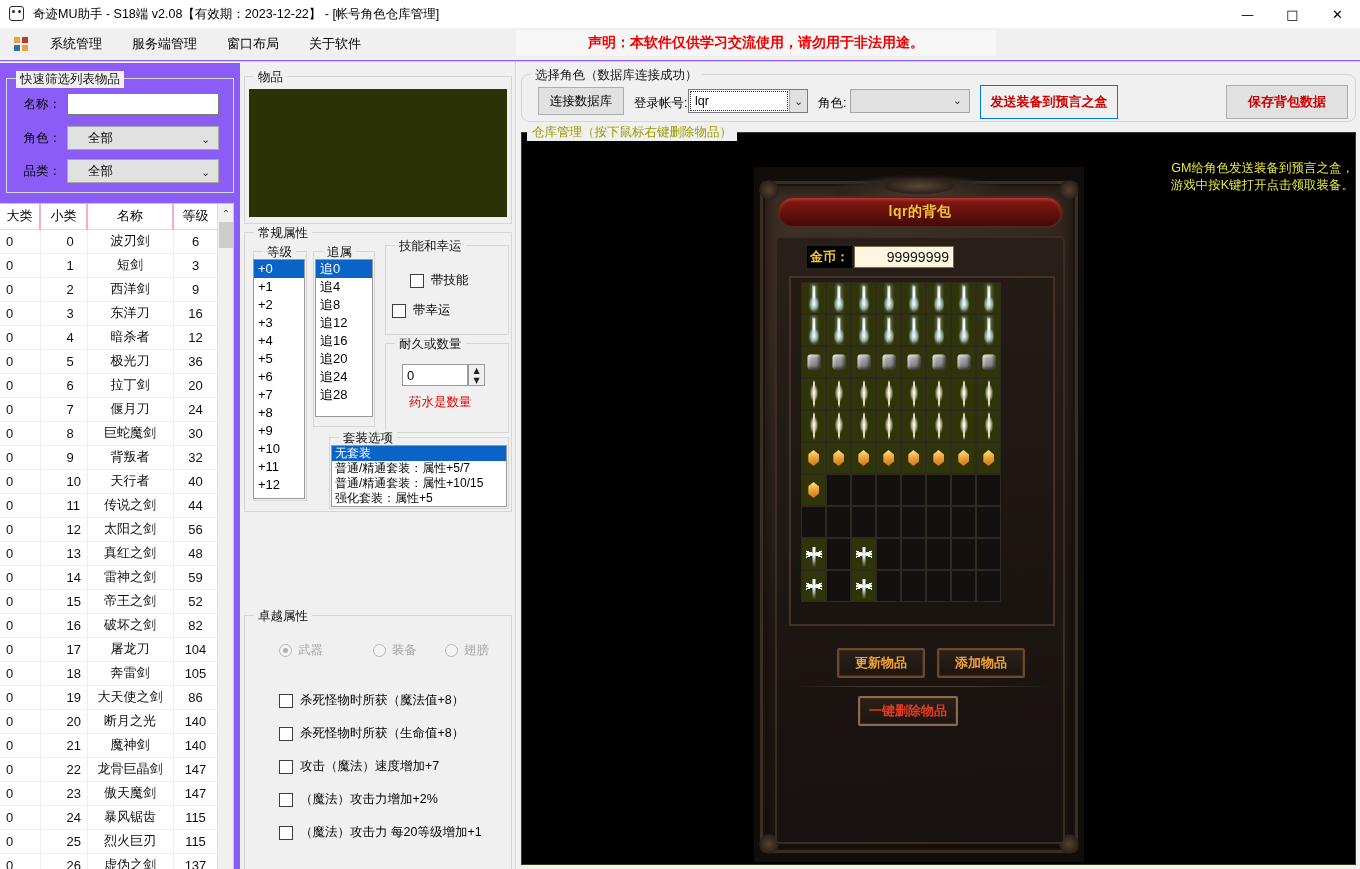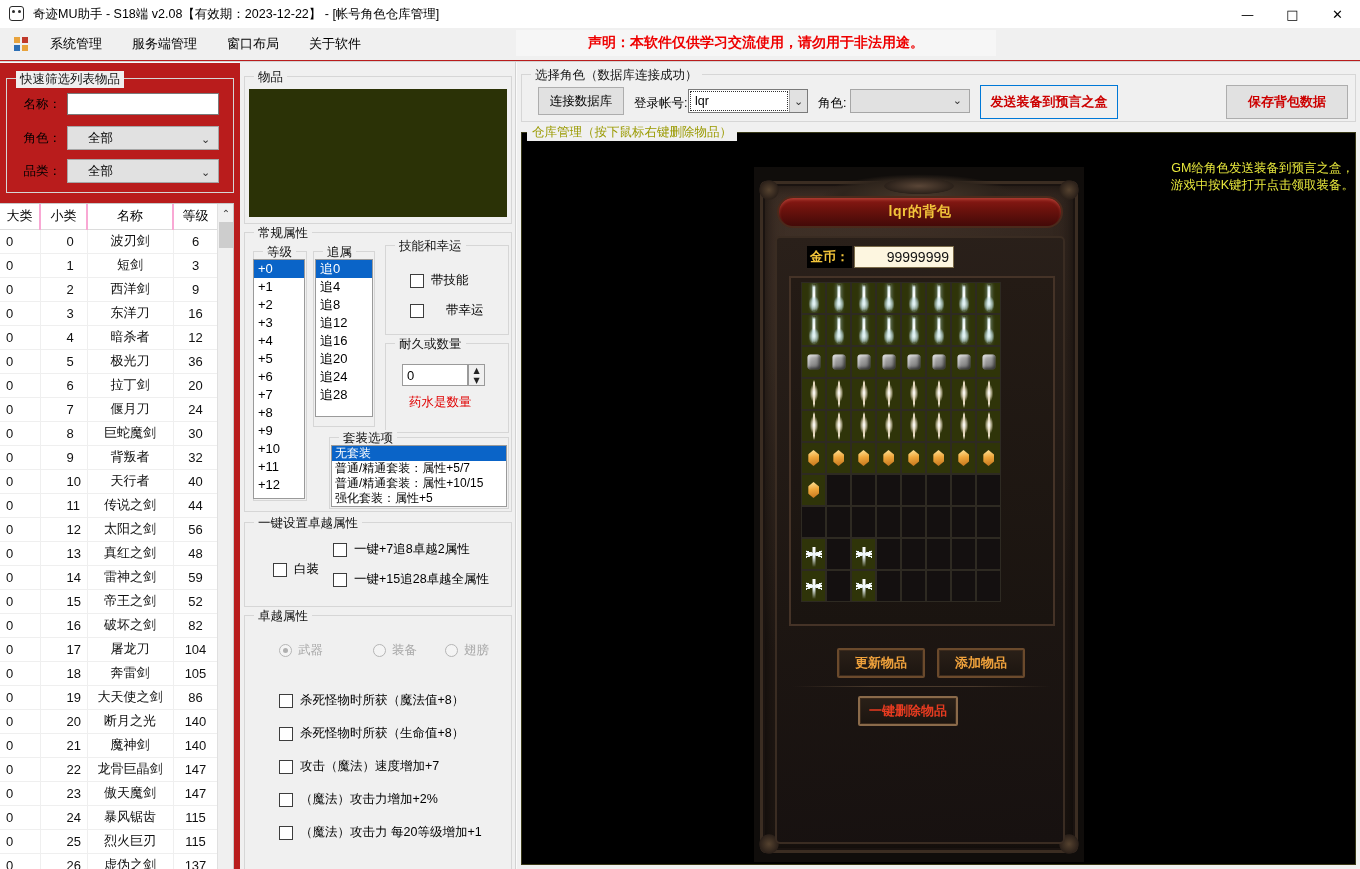--- a/index.html
+++ b/index.html
@@ -4,21 +4,21 @@
 <style>
   * { box-sizing: border-box; margin:0; padding:0; }
   html,body { width:1360px; height:869px; overflow:hidden; }
   body {
     font-family: "Liberation Sans", "DejaVu Sans", sans-serif;
     font-size: 12px;
     background: #f0f0f0;
     color: #000;
     -webkit-font-smoothing: none;
   }
-  .app { position:relative; width:1360px; height:869px; background:#b91c1c; }
+  .app { position:relative; width:1360px; height:869px; background:#8b5cf6; }
 
   
   .titlebar {
     position:absolute; left:0; top:0; width:1360px; height:28px;
     background:#ffffff; display:flex; align-items:center;
   }
   .titlebar .tb-icon { margin-left:9px; margin-right:8px; width:16px; height:16px; position:relative; }
   .tb-icon .face {
     width:15px;height:15px;border:1.5px solid #2b2b2b;border-radius:3px;
     background:#fff; position:absolute; left:0; top:0;
@@ -158,21 +158,21 @@
   }
   .radio.on:after {
     content:""; position:absolute; left:3px; top:3px; width:5px;height:5px;border-radius:50%;
     background:#b0b0b0;
   }
   .vdivider { position:absolute; left:515px; top:62px; width:2px; height:807px;
               border-left:1px solid #d2d2d2; border-right:1px solid #fafafa; }
 
   
   .right { position:absolute; left:517px; top:62px; width:843px; height:807px; background:#f0f0f0; }
-  #role-box { left:4px; top:12px; width:835px; height:48px; }
+  #role-box { left:4px; top:12px; width:835px; height:48px;border-radius:8px; }
   .btn-gray {
     border:1px solid #adadad; background:#e1e1e1; font-size:12.5px; font-family:inherit;
     display:flex; align-items:center; justify-content:center; white-space:nowrap;
   }
   .lbl { position:absolute; font-size:12.5px; }
   .combo-ro {
     position:absolute; border:1px solid #a6a6a6; background:#e1e1e1; height:24px;
     display:flex; align-items:center; padding-left:5px; font-size:12.5px;
   }
   .combo-edit {
@@ -619,21 +619,21 @@
           <div class="opt">追24</div>
           <div class="opt">追28</div>
         </div>
 
       <div class="groupbox" id="skill-box">
         <span class="gb-title">技能和幸运</span>
         <label class="cbrow" style="left:24px; top:26px;">
           <span class="cb big"></span>
           <span>带技能</span>
         </label>
-        <label class="cbrow" style="left:24px; top:56px;gap:15px;">
+        <label class="cbrow" style="left:6px; top:56px;">
           <span class="cb big"></span>
           <span>带幸运</span>
         </label>
       </div>
 
       <div class="groupbox" id="dur-box">
         <span class="gb-title">耐久或数量</span>
         <div class="spin">0</div>
         <div class="spin-btns">
           <span>▲</span>
@@ -647,35 +647,20 @@
       </div>
       <div class="listbox" id="suit-list">
           <div class="opt sel">无套装</div>
           <div class="opt">普通/精通套装：属性+5/7</div>
           <div class="opt">普通/精通套装：属性+10/15</div>
           <div class="opt">强化套装：属性+5</div>
           <div class="opt">强化套装：属性+10</div>
         </div>
     </div>
 
-    <div class="groupbox" id="onekey-box">
-      <span class="gb-title">一键设置卓越属性</span>
-      <label class="cbrow" style="left:28px; top:38px;">
-        <span class="cb big"></span>
-        <span>白装</span>
-      </label>
-      <label class="cbrow" style="left:88px; top:18px;">
-        <span class="cb big"></span>
-        <span>一键+7追8卓越2属性</span>
-      </label>
-      <label class="cbrow" style="left:88px; top:48px;">
-        <span class="cb big"></span>
-        <span>一键+15追28卓越全属性</span>
-      </label>
-    </div>
 
     <div class="groupbox" id="excellent-box">
       <span class="gb-title">卓越属性</span>
       <label class="radio-row" style="left:34px; top:26px;">
         <span class="radio on"></span>
         <span>武器</span>
       </label>
       <label class="radio-row" style="left:128px; top:26px;">
         <span class="radio"></span>
         <span>装备</span>

